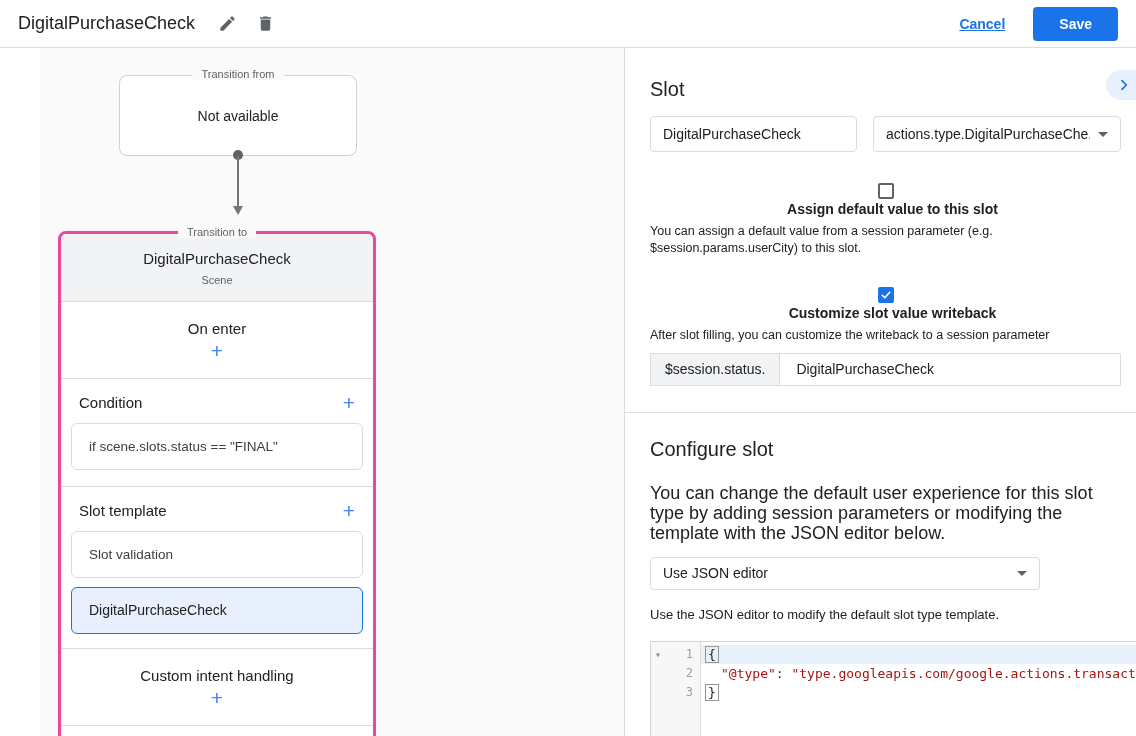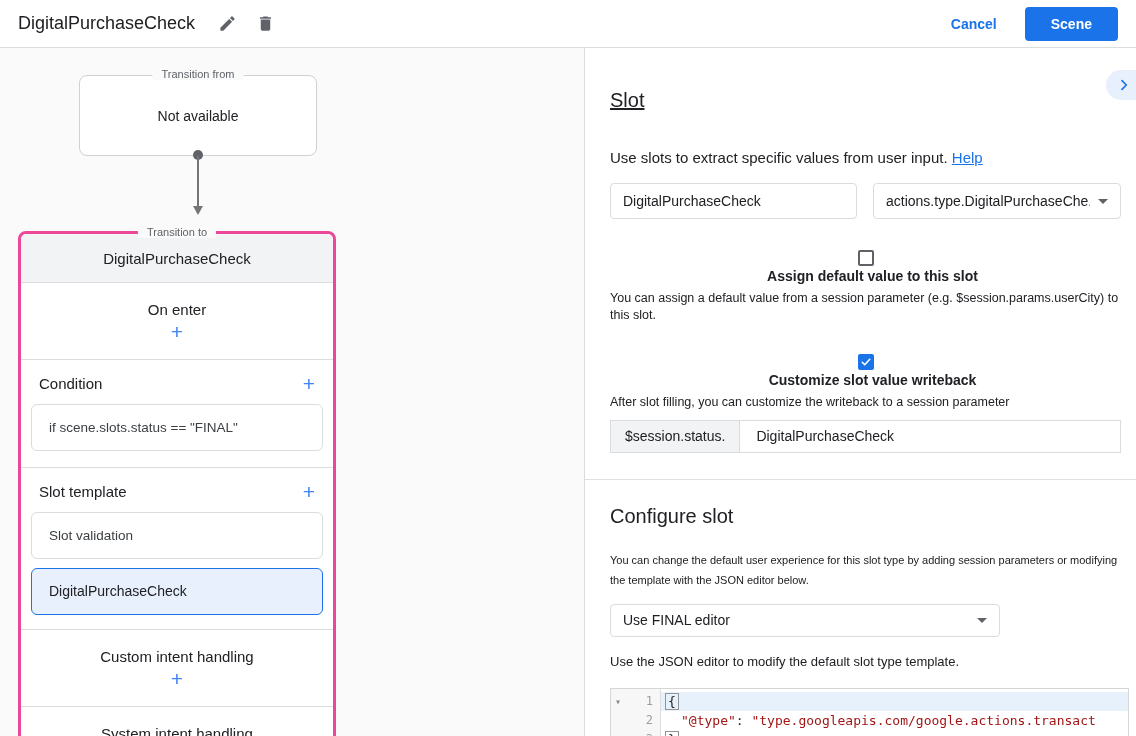--- a/index.html
+++ b/index.html
@@ -8,26 +8,26 @@
 
   
   .topbar { height:48px; background:#fff; border-bottom:1px solid #dadce0;
             display:flex; align-items:center; justify-content:space-between; padding:0 16px 0 18px; }
   .topbar-left { display:flex; align-items:center; gap:10px; }
   .page-title { font-size:18px; font-weight:400; color:#202124; margin-right:8px; }
   .icon-btn { background:none; border:none; cursor:pointer; width:28px; height:28px;
               display:flex; align-items:center; justify-content:center; }
   .topbar-right { display:flex; align-items:center; gap:28px; padding-right:2px; }
   .btn-text { background:none; border:none; color:#1a73e8; font-size:14px; font-weight:700;
-              font-family:inherit; cursor:pointer; }
+              font-family:inherit; cursor:pointer;text-decoration:underline; }
   .btn-primary { background:#1a73e8; color:#fff; border:none; border-radius:4px;
                  font-size:14px; font-weight:700; font-family:inherit; padding:9px 26px; cursor:pointer; }
 
   
-  .main { display:flex; height:688px; }
+  .main { display:flex; height:688px;padding-left:40px; }
   .canvas { position:relative; width:584px; background:#fafafa; flex:none; }
   .panel  { position:relative; width:552px; background:#fff; border-left:1px solid #dadce0;
             padding:0 15px 0 25px; overflow:hidden; }
 
   
   .legend { position:absolute; top:-8px; left:50%; transform:translateX(-50%);
             background:#fafafa; padding:0 9px; font-size:11px; color:#5f6368; white-space:nowrap; }
   .from-box { position:absolute; left:79px; top:27px; width:238px; height:81px;
               background:#fff; border:1px solid #cfd1d4; border-radius:8px; }
   .from-content { height:100%; display:flex; align-items:center; justify-content:center;
@@ -53,21 +53,21 @@
   .plus { color:#4285f4; font-size:21px; line-height:22px; font-weight:400; cursor:pointer; }
 
   .sect { padding:13px 10px 16px; }
   .sect-head { display:flex; align-items:center; justify-content:space-between; padding:0 8px; }
   .chip { margin-top:9px; background:#fff; border:1px solid #dadce0; border-radius:6px;
           padding:13px 17px; font-size:13.5px; color:#3c4043; line-height:19px; cursor:pointer; }
   .chip.selected { background:#e8f0fe; border:1.5px solid #1a73e8; color:#202124; font-size:14px; }
   .sect-slots { padding-bottom:14px; }
 
   
-  .panel-head { margin-top:40px;text-decoration:underline; }
+  .panel-head { margin-top:29px; }
   .panel-title { font-size:20px; font-weight:400; color:#202124; line-height:24px; }
   .collapse-pill { position:absolute; right:0; top:22px; width:30px; height:30px;
                    border:none; background:#e8f0fe; border-radius:15px 0 0 15px;
                    display:flex; align-items:center; justify-content:center; cursor:pointer; padding-left:6px; }
   .intro { margin-top:36px; font-size:15px; color:#202124; line-height:20px; }
   .help-link { color:#1a73e8; text-decoration:underline; cursor:pointer; }
 
   .slot-inputs { margin-top:15px; display:flex; gap:16px; }
   .tinput { border:1px solid #dadce0; border-radius:4px; height:36px; line-height:34px;
             padding:0 12px; font-size:14px; color:#202124; background:#fff; cursor:text; }
@@ -89,21 +89,21 @@
 
   .wb-group { margin-top:9px; display:flex; height:33px; }
   .wb-prefix { background:#f1f3f4; border:1px solid #dadce0; padding:0 14px; font-size:14px;
                color:#202124; line-height:31px; flex:none; }
   .wb-input { background:#fff; border:1px solid #dadce0; border-left:none; flex:1;
               padding:0 16px; font-size:14px; line-height:31px; cursor:text; }
 
   .divider { margin:26px -15px 0 -25px; border:none; border-top:1px solid #e0e0e0; }
 
   .cfg-title { margin-top:24px; font-size:20px; font-weight:400; color:#202124; line-height:24px; }
-  .cfg-desc { margin-top:22px; font-size:11px; color:#202124; line-height:20px; max-width:516px; }
+  .cfg-desc { margin-top:22px; font-size:18px; color:#202124; line-height:20px; max-width:516px; }
   .cfg-select { margin-top:14px; width:390px; height:33px; line-height:31px; }
   .cfg-caption { margin-top:17px; font-size:13px; color:#202124; line-height:16px; }
 
   .editor { margin-top:18px; width:519px; height:110px; border:1px solid #d6d6d6;
             display:flex; background:#fff; font-family:"DejaVu Sans Mono","Liberation Mono",monospace; }
   .gutter { width:50px; flex:none; background:#f7f7f7; border-right:1px solid #ddd;
             padding-top:3px; font-size:12px; color:#9aa0a6; }
   .gut-row { position:relative; height:19px; line-height:19px; text-align:right; padding-right:7px; }
   .fold { position:absolute; left:4px; top:0; color:#8a8a8a; font-size:10px; cursor:pointer; }
   .code { flex:1; padding-top:3px; font-size:13px; overflow:hidden; }
@@ -128,21 +128,21 @@
           </svg>
       </button>
       <button class="icon-btn">
         <svg width="19" height="19" viewBox="0 0 24 24">
             <path fill="#5f6368" d="M6 19c0 1.1.9 2 2 2h8c1.1 0 2-.9 2-2V7H6v12zM19 4h-3.5l-1-1h-5l-1 1H5v2h14V4z"></path>
           </svg>
       </button>
     </div>
     <div class="topbar-right">
       <button class="btn-text">Cancel</button>
-      <button class="btn-primary">Scene</button>
+      <button class="btn-primary">Save</button>
     </div>
   </header>
 
   <div class="main">
 
     <div class="canvas">
 
       <div class="from-box">
         <span class="legend">Transition from</span>
         <div class="from-content">Not available</div>
@@ -150,20 +150,21 @@
 
       <span class="dot"></span>
       <span class="vline"></span>
       <span class="arrowhead"></span>
 
       <div class="scene-card">
         <span class="legend">Transition to</span>
 
         <div class="scene-head">
           <div class="scene-title">DigitalPurchaseCheck</div>
+          <div class="scene-sub">Scene</div>
         </div>
 
         <div class="srow">
           <span class="row-label">On enter</span>
           <span class="plus">+</span>
         </div>
 
         <div class="sect">
           <div class="sect-head">
             <span class="row-label">Condition</span>
@@ -197,21 +198,20 @@
 
       <div class="panel-head">
         <h2 class="panel-title">Slot</h2>
       </div>
       <button class="collapse-pill">
         <svg width="16" height="16" viewBox="0 0 24 24">
             <path d="M9 5.5l6.5 6.5L9 18.5" stroke="#1a73e8" stroke-width="2.6" fill="none" stroke-linecap="round" stroke-linejoin="round"></path>
           </svg>
       </button>
 
-      <p class="intro"><span>Use slots to extract specific values from user input.</span> <a class="help-link">Help</a></p>
 
       <div class="slot-inputs">
         <div class="tinput">DigitalPurchaseCheck</div>
         <div class="tinput select">
           <span class="trunc">actions.type.DigitalPurchaseChe...</span>
           <span class="caret"></span>
         </div>
       </div>
 
       <div class="check-row first">
@@ -234,21 +234,21 @@
         <span class="wb-prefix">$session.status.</span>
         <span class="wb-input">DigitalPurchaseCheck</span>
       </div>
 
       <hr class="divider">
 
       <h2 class="cfg-title">Configure slot</h2>
       <p class="cfg-desc">You can change the default user experience for this slot type by adding session parameters or modifying the template with the JSON editor below.</p>
 
       <div class="tinput select cfg-select">
-        <span>Use FINAL editor</span>
+        <span>Use JSON editor</span>
         <span class="caret"></span>
       </div>
 
       <p class="cfg-caption">Use the JSON editor to modify the default slot type template.</p>
 
       <div class="editor">
         <div class="gutter">
           <div class="gut-row">
             <span class="fold">▾</span>
             <span class="lnum">1</span>

